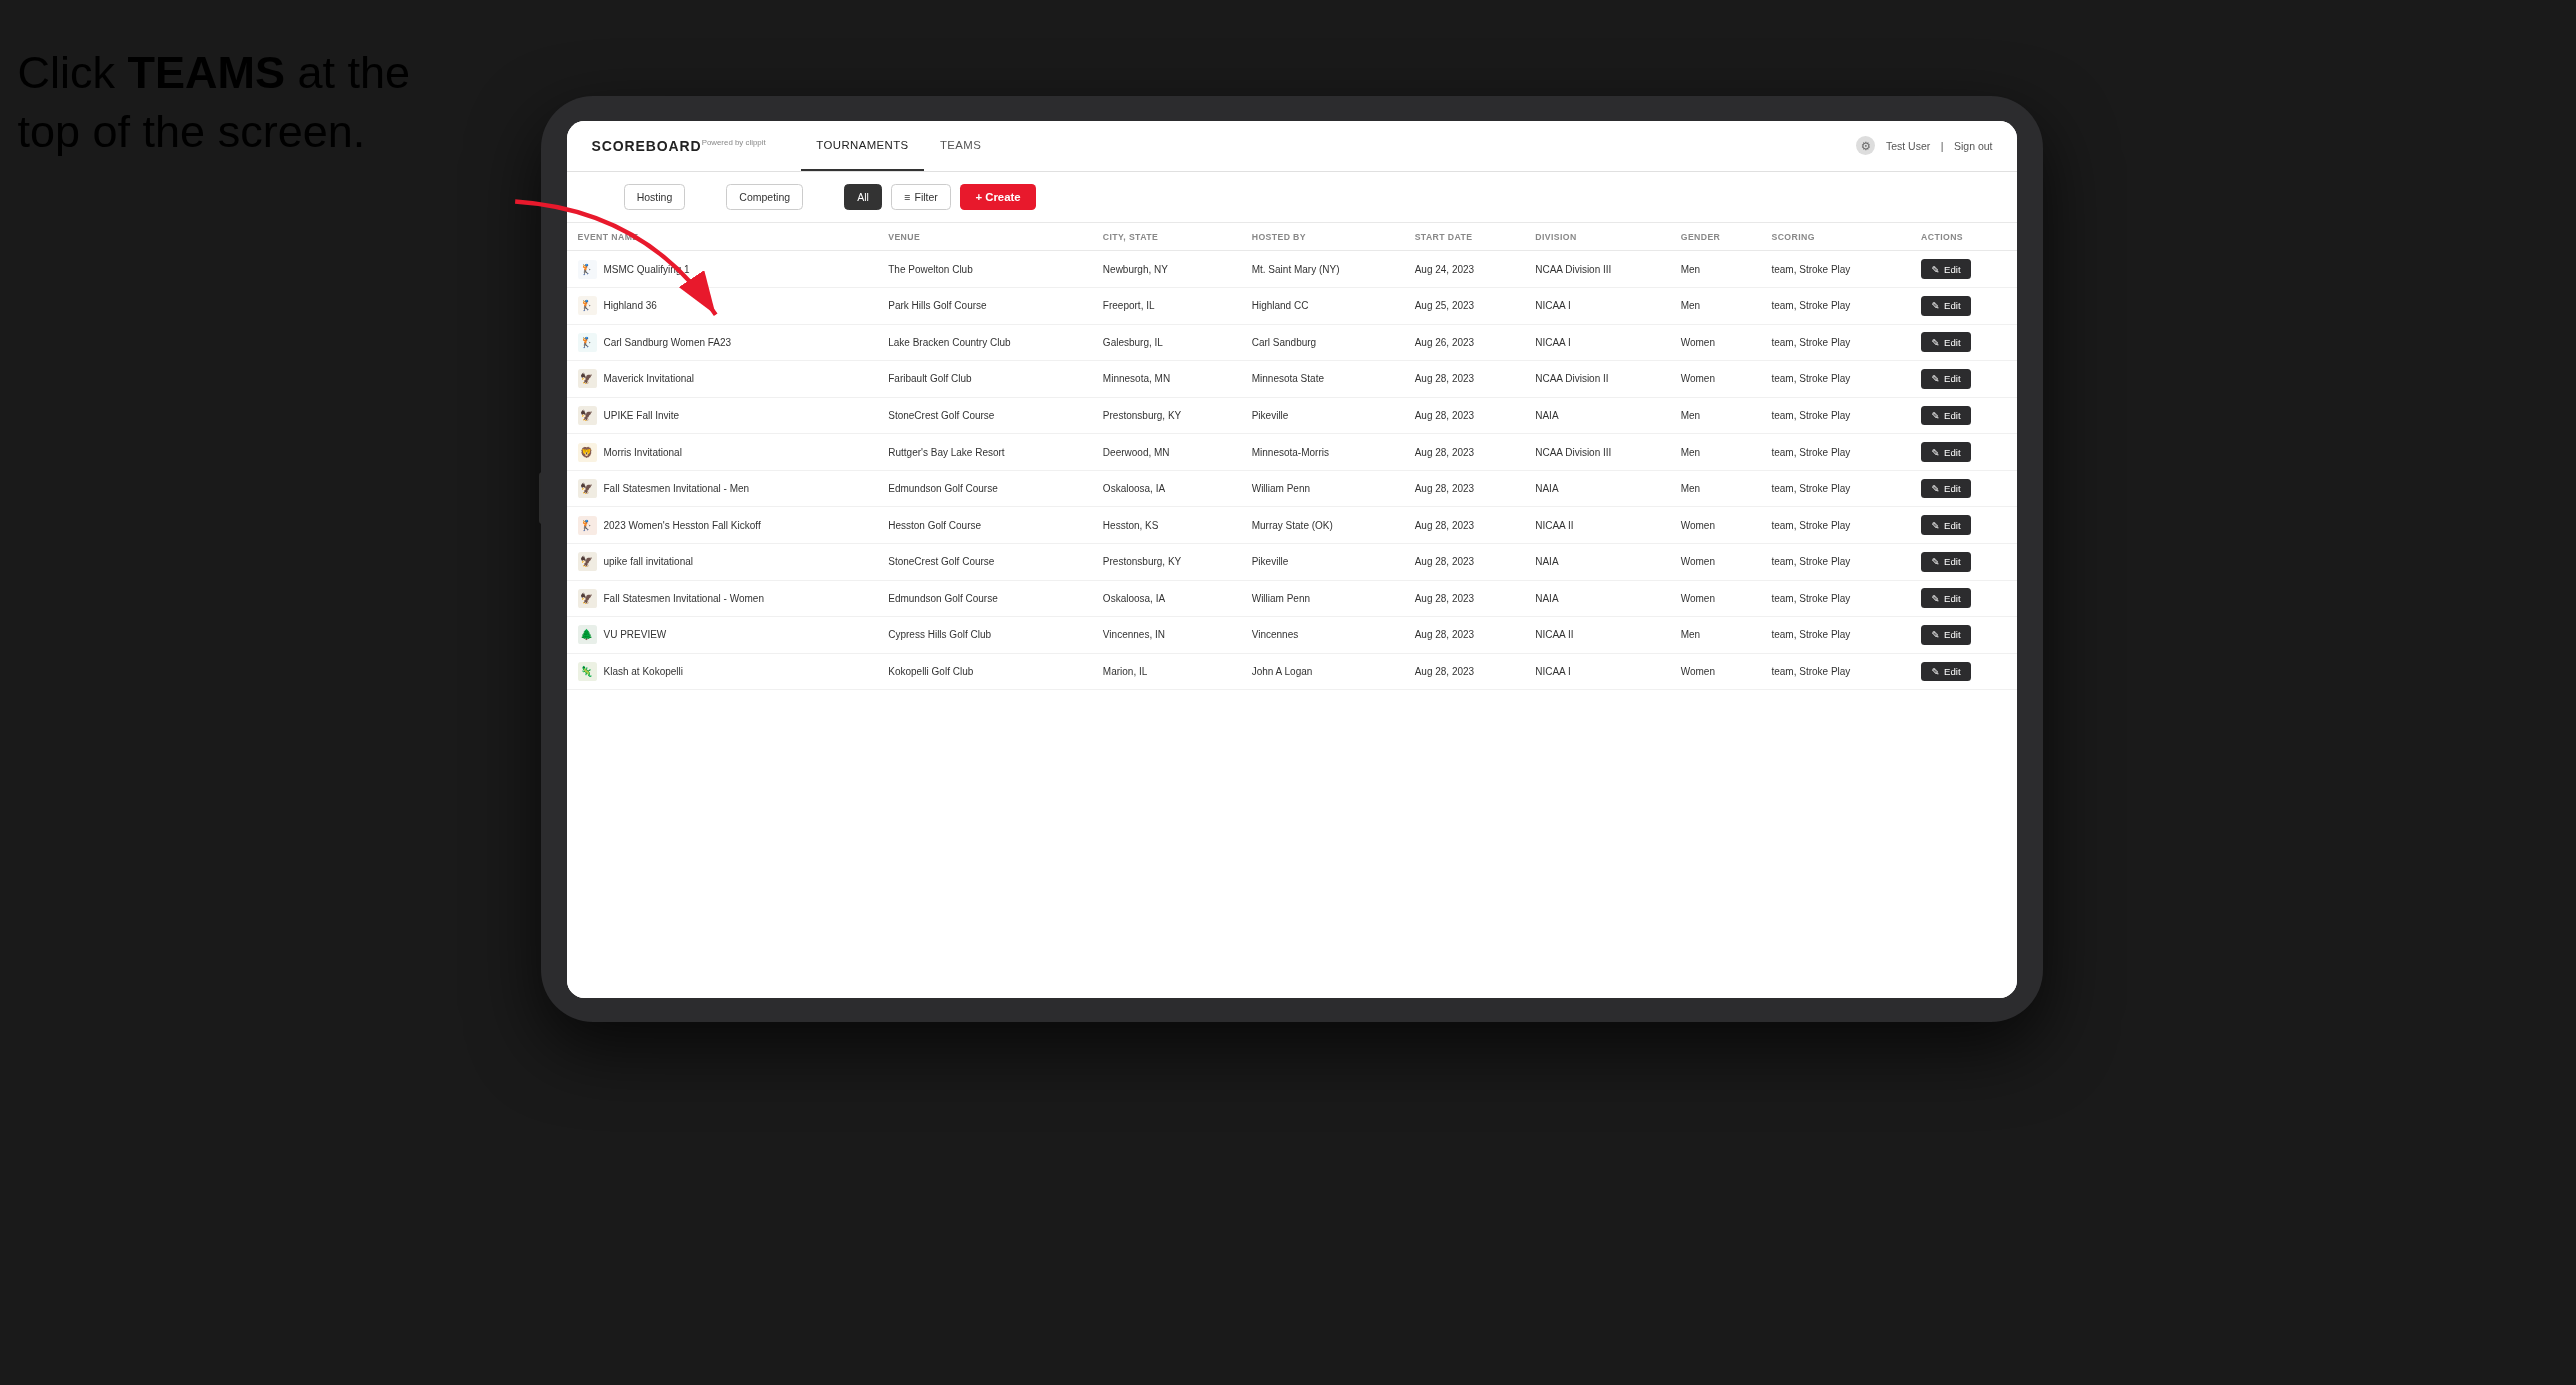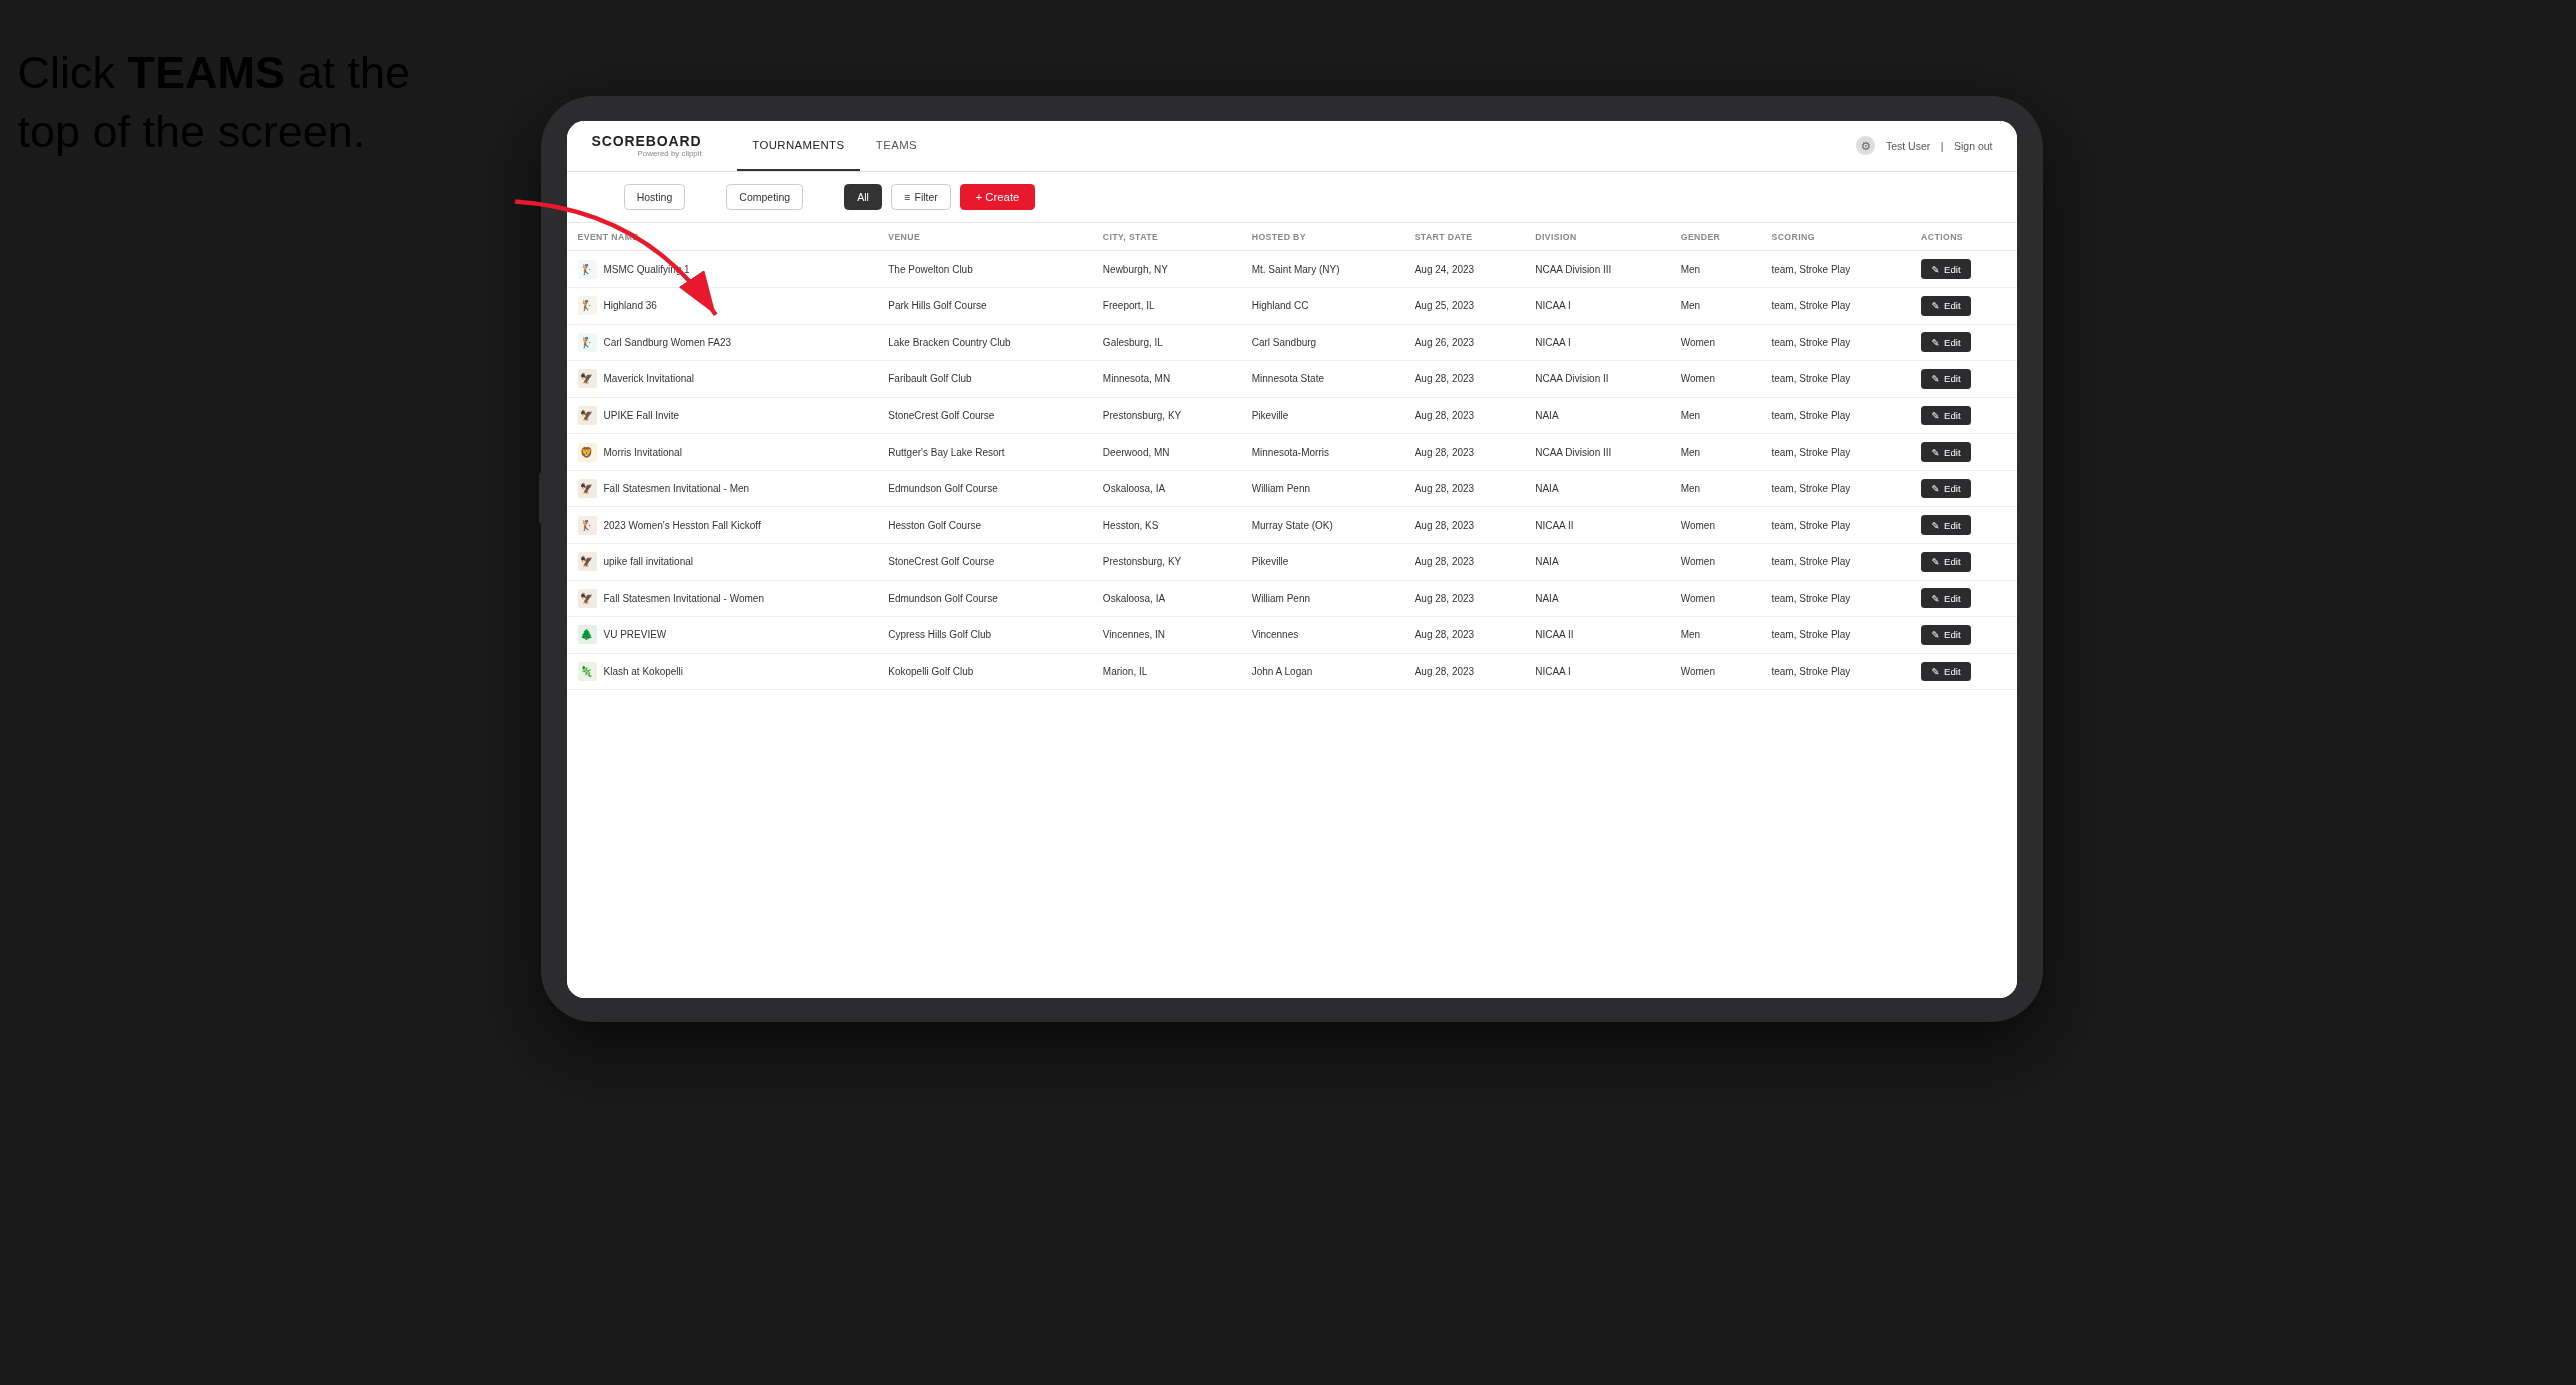--- a/index.html
+++ b/index.html
@@ -69,23 +69,22 @@
       border-bottom: 1.7px solid #e0e0e0;
       display: flex;
       align-items: center;
       padding: 0 24.5px;
       height: 51px;
       flex-shrink: 0;
     }
 
     .logo-area {
       display: flex;
-      flex-direction: column;
+      flex-direction: row;
       margin-right: 35px;
-      align-items: flex-end;
     }
     .logo-title {
       font-size: 14px;
       font-weight: 800;
       letter-spacing: 0.9px;
       color: #222;
       text-transform: uppercase;
     }
     .logo-sub {
       font-size: 7.9px;
@@ -188,21 +187,21 @@
       background: #fafafa;
     }
 
     .create-btn {
       padding: 7px 15.7px;
       background: #e8192c;
       color: #fff;
       border: none;
       border-radius: 4.4px;
       font-size: 11.4px;
-      font-weight: 400;
+      font-weight: 700;
       cursor: pointer;
       display: flex;
       align-items: center;
       gap: 4.4px;
     }
 
     
     .table-container {
       flex: 1;
       overflow-y: auto;

